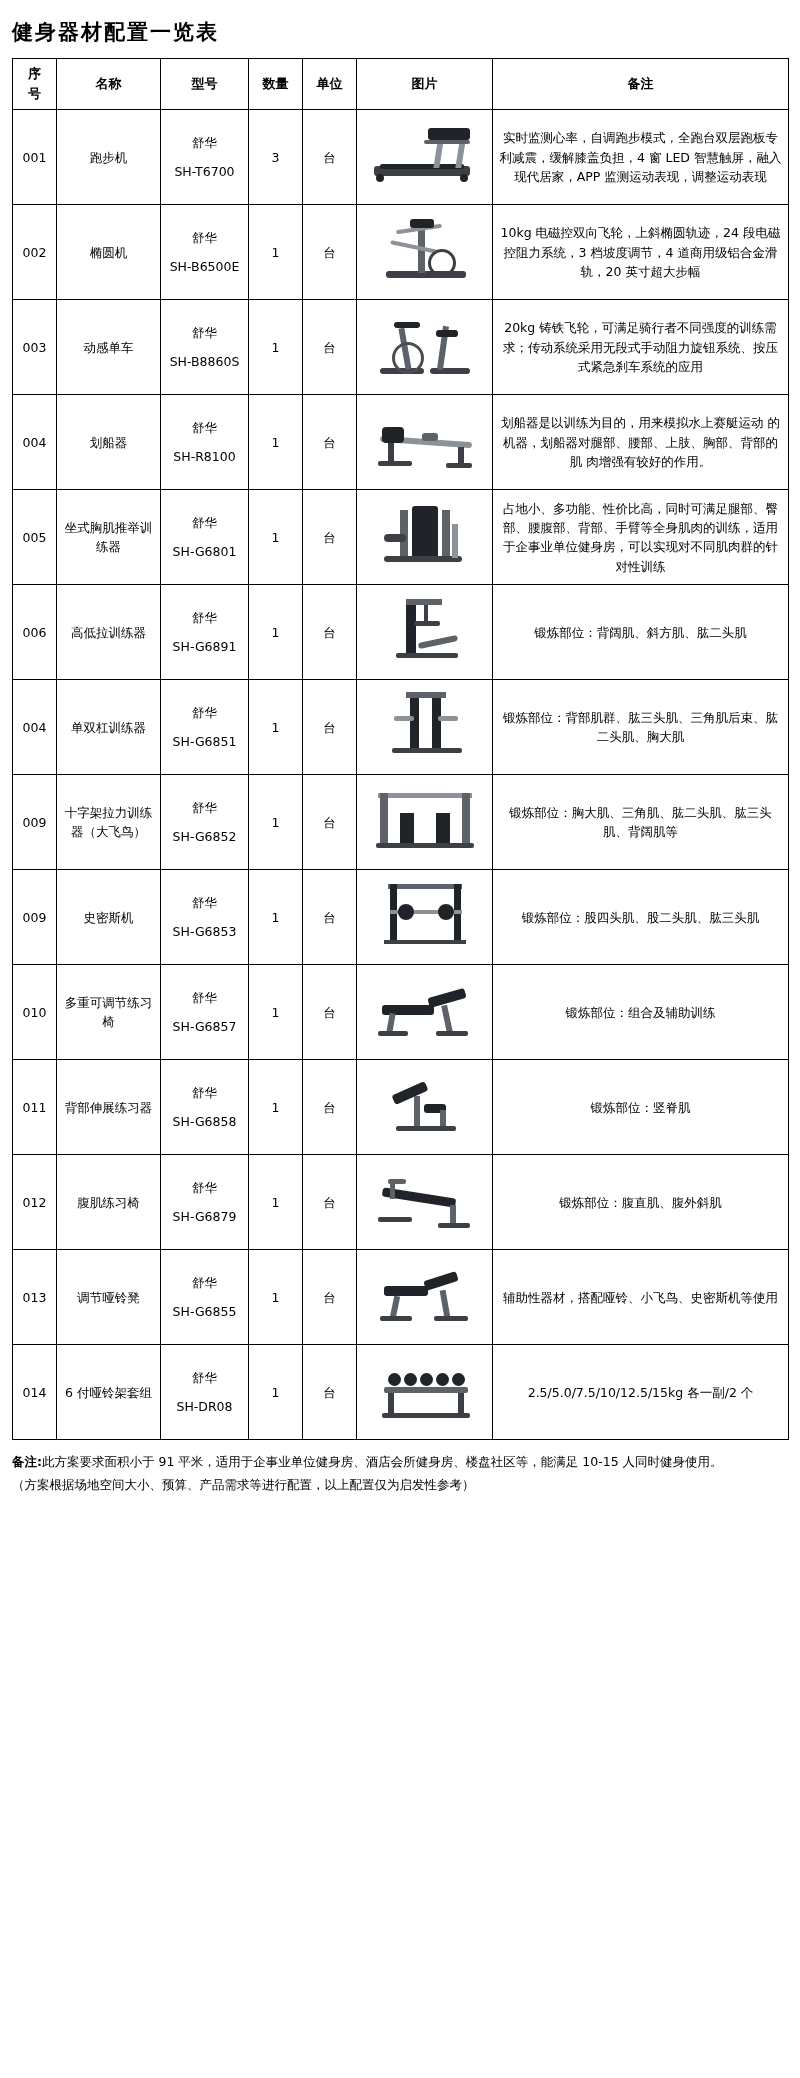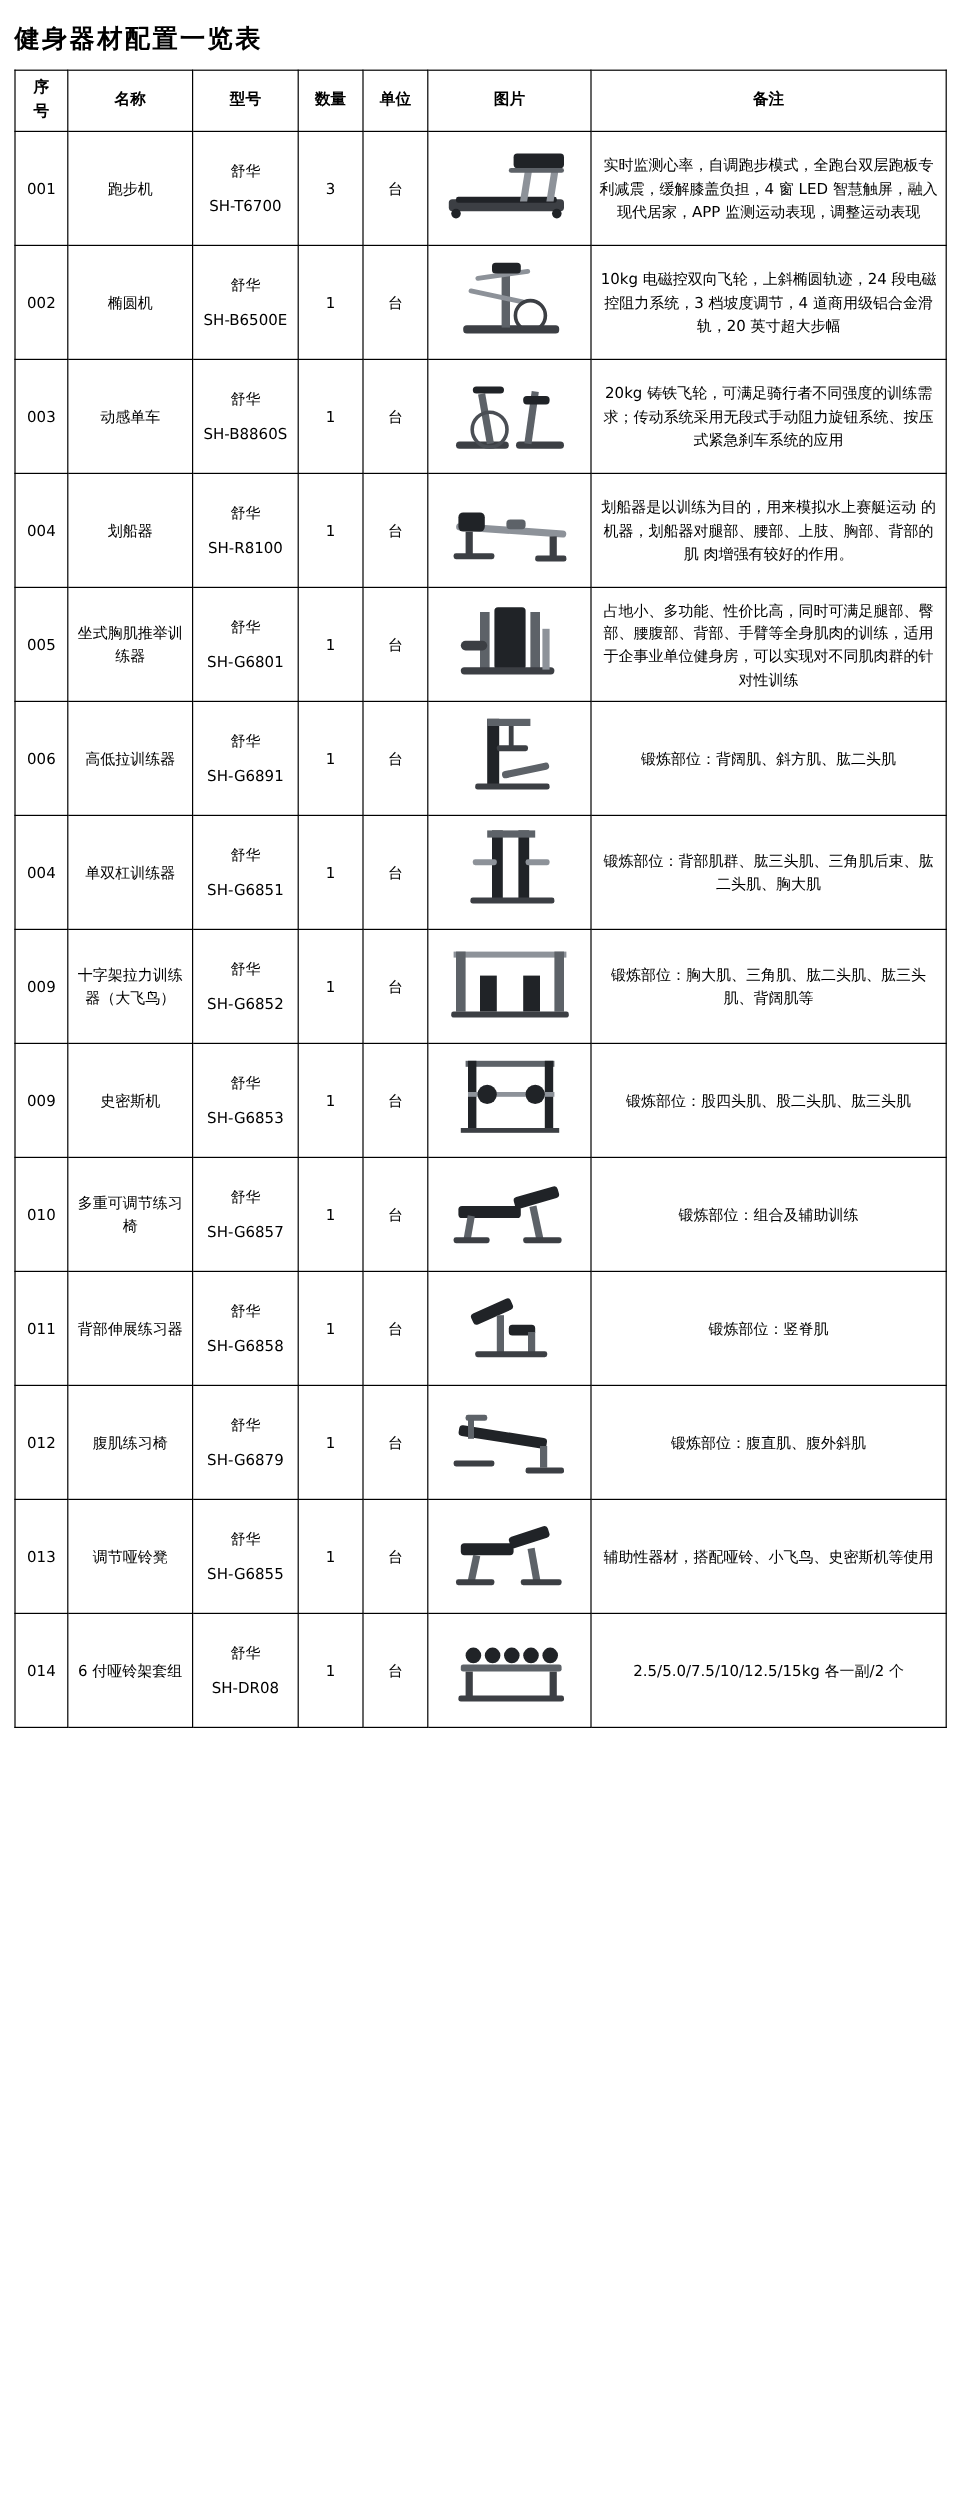--- a/index.html
+++ b/index.html
@@ -432,14 +432,18 @@
             <div class="bar" style="left:92px;top:38px;width:6px;height:22px;"></div>
             <div class="bar" style="left:16px;top:58px;width:88px;height:5px;border-radius:2px;"></div>
           </div>
         </td>
         <td class="remark">2.5/5.0/7.5/10/12.5/15kg 各一副/2 个</td>
       </tr>
 
     </tbody>
   </table>
 
+  <div class="notes">
+    <span class="lbl">备注:</span><span>此方案要求面积小于 91 平米，适用于企事业单位健身房、酒店会所健身房、楼盘社区等，能满足 10-15 人同时健身使用。</span>
+    <span class="second">（方案根据场地空间大小、预算、产品需求等进行配置，以上配置仅为启发性参考）</span>
+  </div>
 
 </div>
 
 </body></html>

